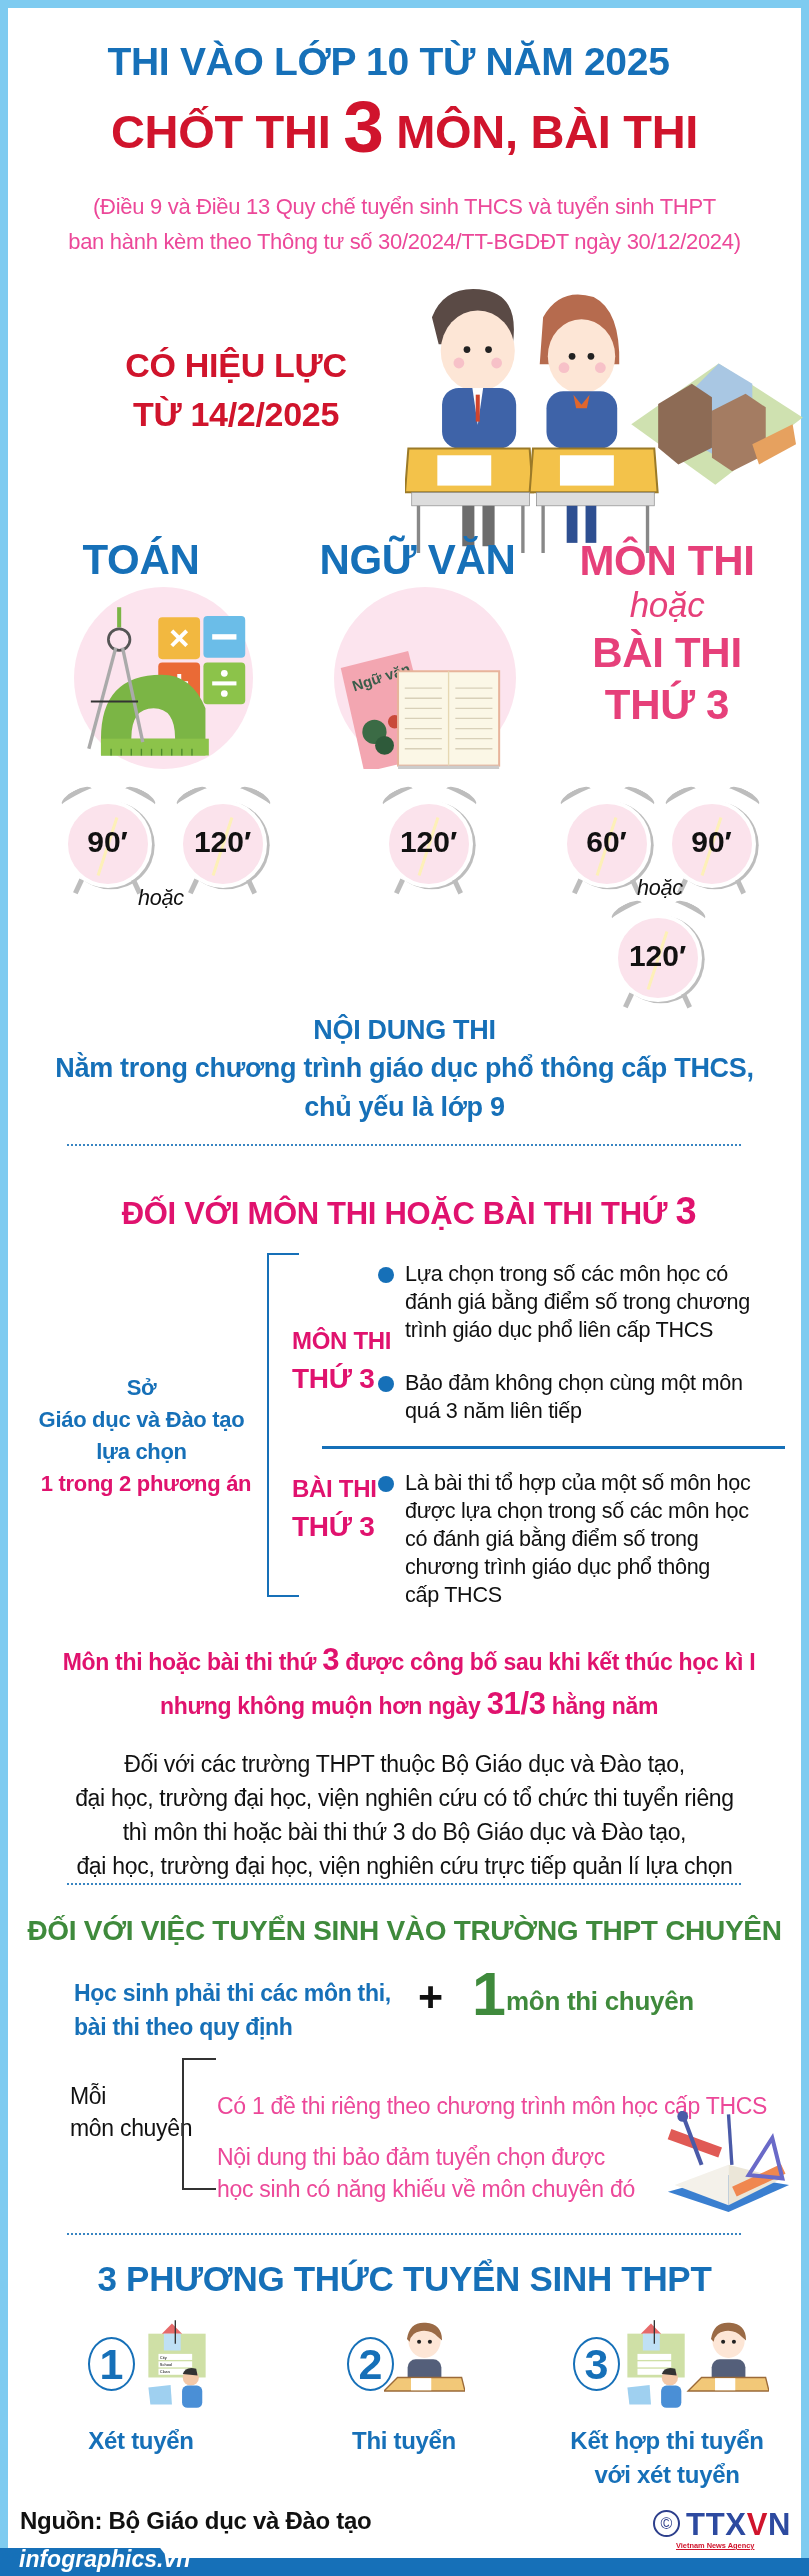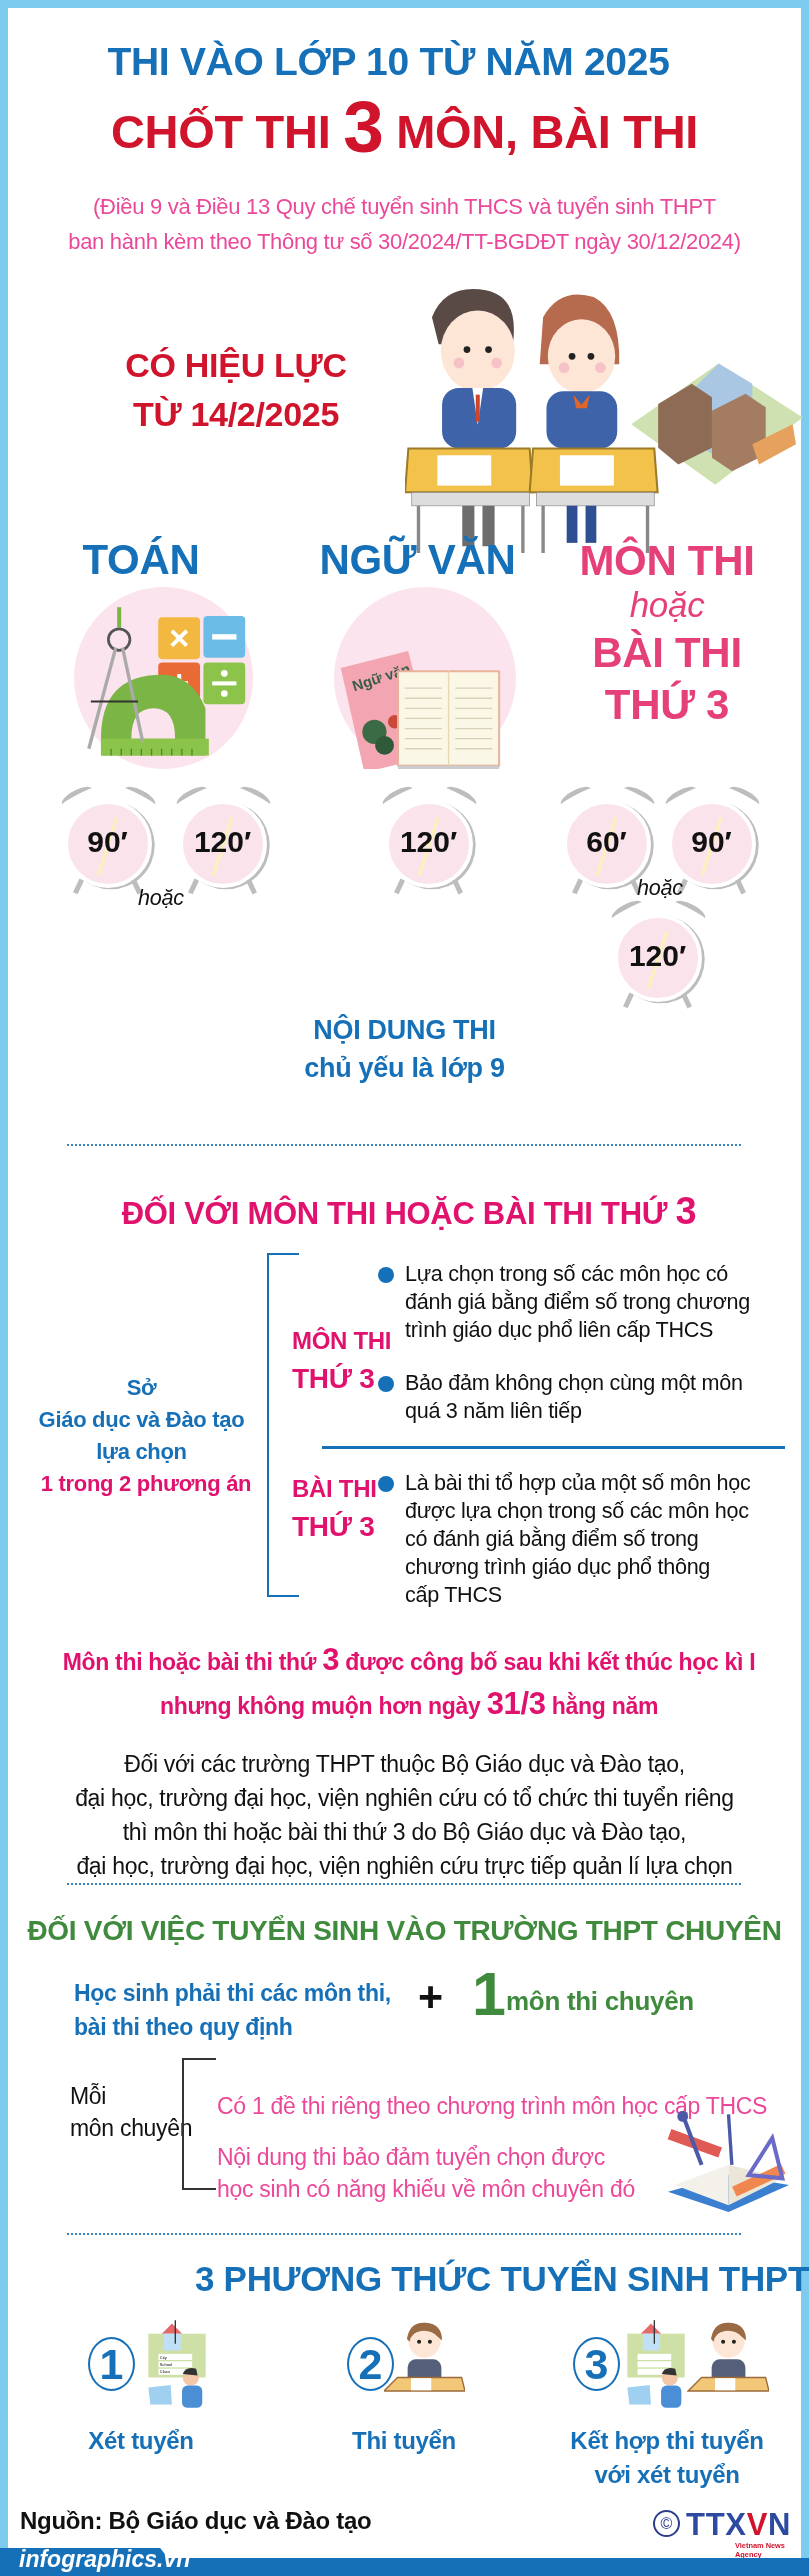--- a/index.html
+++ b/index.html
@@ -66,32 +66,32 @@
 
   #chuyen-title { top: 1915px; left: 0; width: 809px; font-size: 28px; }
   #must { top: 1976px; left: 74px; width: 337px; font-size: 23px; line-height: 34px; }
   #plus { top: 1972px; left: 418px; font-size: 43px; font-weight: bold; color: #111; }
   #one { top: 1959px; left: 472px; font-size: 61px; }
   #one-label { top: 1986px; left: 506px; font-size: 26px; }
 
   #moi { top: 2080px; left: 40px; width: 135px; font-size: 23px; line-height: 32px; color: #111; margin-left: 30px; }
   .plain-item { position: absolute; font-size: 23px; line-height: 32px; color: #ec4899; }
 
-  #methods-title { top: 2259px; left: 0; width: 809px; font-size: 35px; text-align: right; }
+  #methods-title { top: 2259px; left: 0; width: 809px; font-size: 35px; }
   .step-num { position: absolute; width: 47px; height: 54px; border: 2px solid #1670b8; border-radius: 50%; font-size: 43px; font-weight: bold; color: #1670b8; text-align: center; line-height: 51px; }
   .step-label { position: absolute; font-size: 24px; font-weight: bold; color: #1670b8; text-align: center; line-height: 34px; }
 
   #source { top: 2507px; left: 20px; font-size: 24px; font-weight: bold; color: #111; }
   .footer-bar { position: absolute; left: 0; top: 2558px; width: 809px; height: 17.5px; background: #1670b8; }
   .footer-tab { position: absolute; left: 0; top: 2548px; width: 182px; height: 28px; background: #1670b8; clip-path: polygon(0 0, 88% 0, 100% 100%, 0 100%); }
   #site { top: 2546px; left: 19px; font-size: 23px; font-style: italic; color: #fff; font-weight: bold; }
   #copyright { top: 2510px; left: 653px; width: 27px; height: 27px; border: 2px solid #2d3f8c; border-radius: 50%; text-align: center; line-height: 23px; font-size: 16px; color: #2d3f8c; }
   #logo { top: 2507px; left: 686px; font-size: 31px; font-weight: 900; color: #2d4aa0; letter-spacing: 0.7px; }
   #logo .v { color: #d0142c; }
-  #logo-sub { top: 2541px; left: 735px; font-size: 7.4px; font-weight: bold; color: #d0142c; }
+  #logo-sub { top: 2541px; left: 676px; font-size: 7.4px; font-weight: bold; color: #d0142c; text-decoration: underline; }
 </style>
 </head>
 <body>
 
 <div class="frame"></div>
 
 <div id="title1" class="abs center cond b blue">THI VÀO LỚP 10 TỪ NĂM 2025</div>
 <div id="title2" class="abs center cond b red">
   <span>CHỐT THI </span><span class="big3">3</span><span> MÔN, BÀI THI</span>
 </div>
@@ -278,20 +278,21 @@
     <div class="bell-r"></div>
     <div class="face"></div>
     <div class="hand"></div>
     <div class="leg-l"></div>
     <div class="leg-r"></div>
   <div class="label">120′</div>
 </div>
 
 <div id="content-title" class="abs center cond b blue">NỘI DUNG THI</div>
 <div id="content-body" class="abs center cond b blue">
+  <div>Nằm trong chương trình giáo dục phổ thông cấp THCS,</div>
   <div>chủ yếu là lớp 9</div>
 </div>
 
 <div class="dotted" style="top:1144px;"></div>
 
 <div id="sec3-title" class="abs center cond b magenta">
   <span>ĐỐI VỚI MÔN THI HOẶC BÀI THI THỨ </span><span class="n">3</span>
 </div>
 
 <div class="abs so-block center cond b blue">

